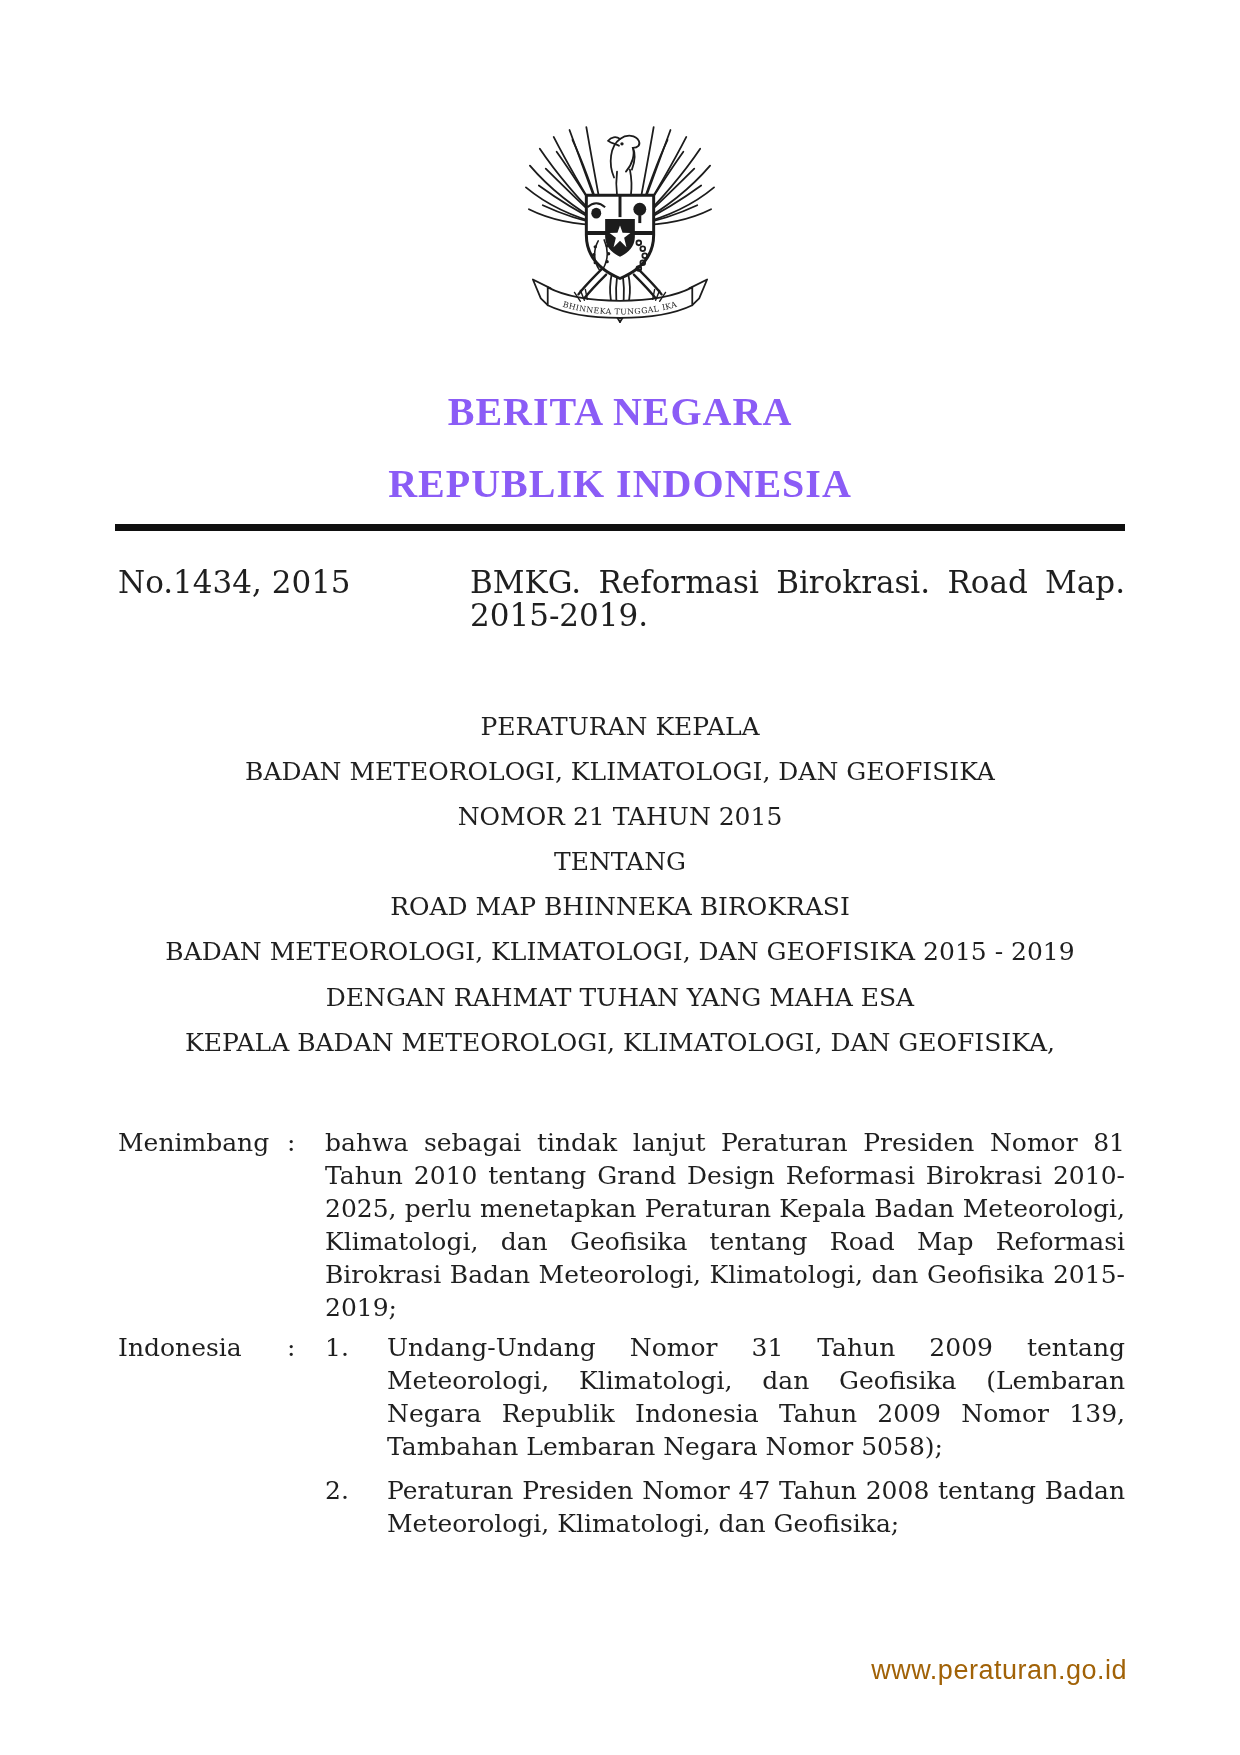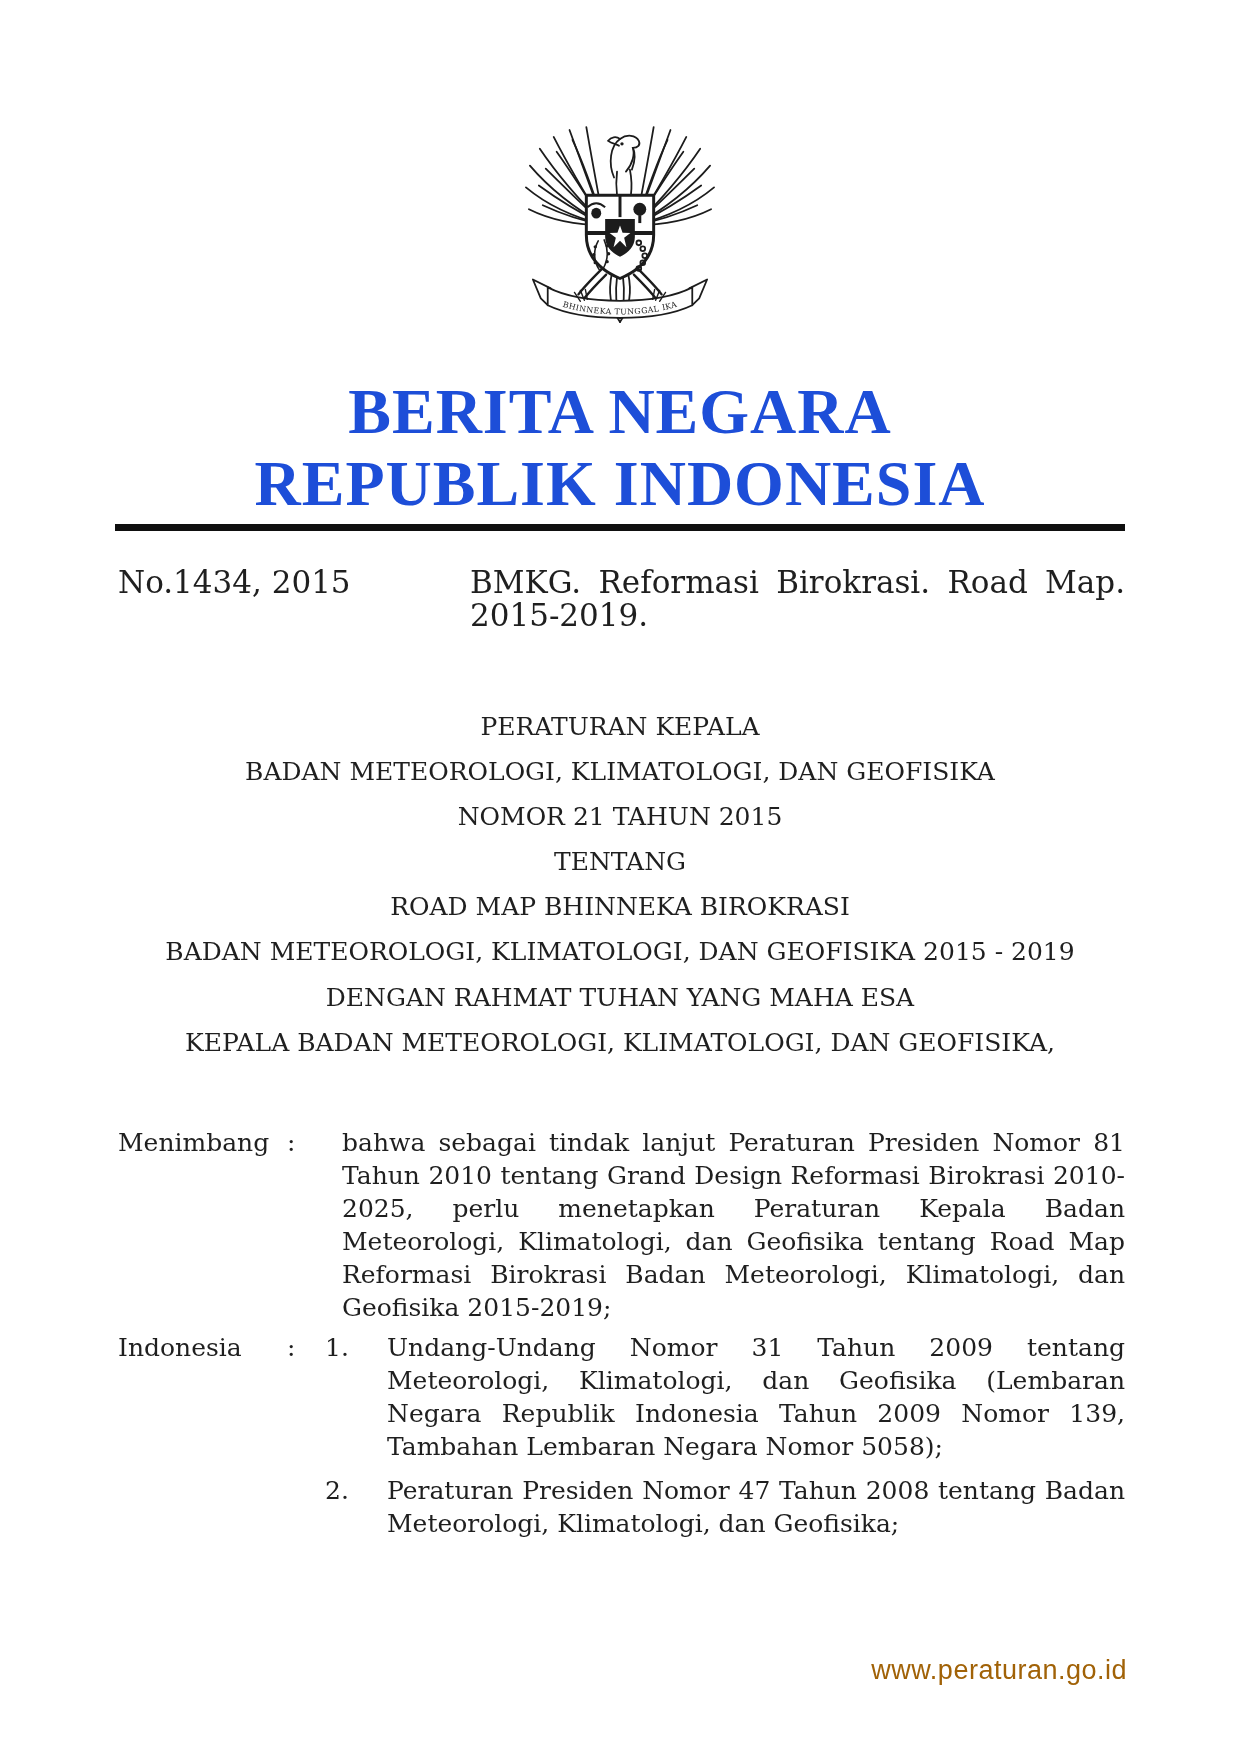--- a/index.html
+++ b/index.html
@@ -4,21 +4,21 @@
 <style>
   html, body { margin:0; padding:0; background:#ffffff; }
   .page {
     position:relative; width:1240px; height:1755px; background:#ffffff;
     font-family:"DejaVu Serif", serif; color:#1f1f1f; overflow:hidden;
   }
   .emblem { position:absolute; top:124px; left:521px; width:198px; height:210px; }
   .masthead {
     position:absolute; top:376px; left:0; width:1240px; margin:0;
     text-align:center; font-family:"Liberation Serif", serif; font-weight:700;
-    font-size:64px; line-height:72px; letter-spacing:1px; color:#1d4ed8;
+    font-size:40px; line-height:72px; letter-spacing:1px; color:#8b5cf6;
   }
   .masthead-line { display:block; }
   .rule { position:absolute; top:524px; left:115px; width:1010px; height:7px; background:#0f0f0f; }
   .meta-row {
     position:absolute; top:566px; left:118px; width:1007px; display:flex;
     font-size:31px; line-height:33px;
   }
   .meta-number { flex:0 0 352px; }
   .meta-subject { flex:1; text-align:justify; }
   .heading {
@@ -28,21 +28,21 @@
   .heading-line { margin-bottom:12px; }
   .invocation { margin-top:13px; }
   .clause-row {
     position:absolute; left:118px; width:1007px; display:flex;
     font-size:25px; line-height:33px;
   }
   .clause-row.considerations { top:1126px; }
   .clause-row.legal-basis { top:1331px; }
   .clause-label { flex:0 0 169px; }
   .clause-colon { flex:0 0 38px; }
-  .clause-text { flex:1; text-align:justify;margin-left:17px; }
+  .clause-text { flex:1; text-align:justify; }
   .clause-items { flex:1; display:flex; flex-direction:column; gap:11px; }
   .clause-item { display:flex; }
   .item-number { flex:0 0 62px; }
   .item-text { flex:1; text-align:justify; }
   .footer {
     position:absolute; top:1655px; right:113px;
     font-family:"Liberation Sans", sans-serif; font-size:27px;
     color:#a16207; letter-spacing:0.5px;
   }
 </style>

